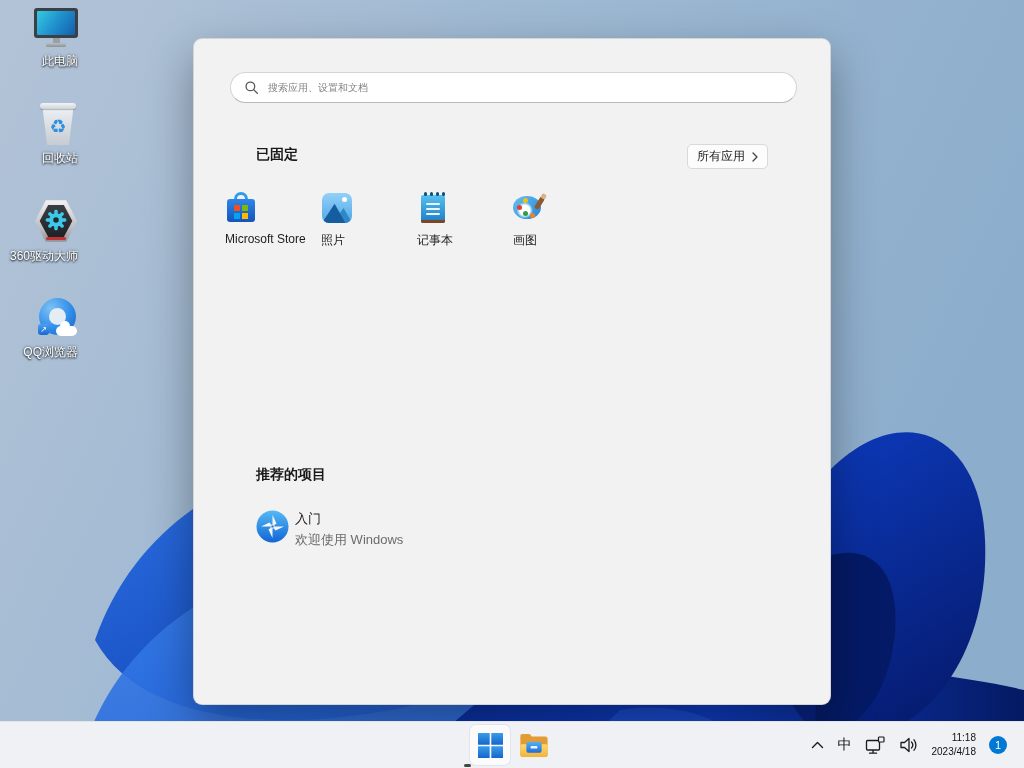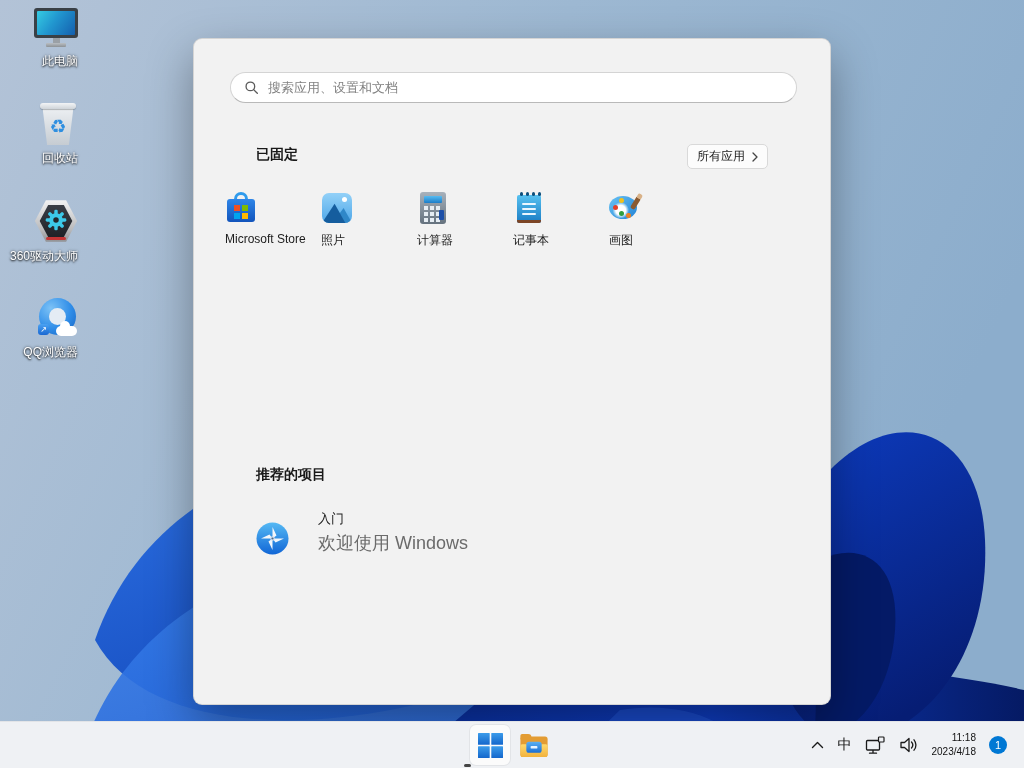--- a/index.html
+++ b/index.html
@@ -27,21 +27,21 @@
   .qq-icon { position:relative; width:42px; height:42px; }
   .qq-ring { position:absolute; left:3px; top:1px; width:37px; height:37px; border-radius:50%; background:radial-gradient(circle at 32% 28%,#7cc2f6,#2f8de8 55%,#1460c2); }
   .qq-hole { position:absolute; left:13px; top:11px; width:17px; height:17px; border-radius:50%; background:#e4ecf4; }
   .qq-cloud { position:absolute; right:1px; bottom:3px; width:21px; height:10px; background:#fff; border-radius:6px; }
   .qq-cloud::before { content:""; position:absolute; left:4px; top:-5px; width:10px; height:10px; border-radius:50%; background:#fff; }
   .qq-badge { position:absolute; left:2px; bottom:4px; width:11px; height:11px; border-radius:3px; background:linear-gradient(180deg,#4aa2f2,#1a68d2); color:#fff; font-size:8px; display:flex; align-items:center; justify-content:center; }
 
   
   .start-menu { position:absolute; left:193px; top:38px; width:638px; height:667px; background:#f2f2f2; border:1px solid rgba(0,0,0,.12); border-radius:9px; box-shadow:0 18px 45px rgba(0,0,0,.35); }
   .search-box { position:absolute; left:36px; top:33px; width:567px; height:31px; background:#fff; border:1px solid #d4d4d4; border-bottom-color:#b9b9b9; border-radius:16px; display:flex; align-items:center; padding:0 13px; gap:9px; }
-  .search-box input { border:none; outline:none; flex:1; font-size:13px; color:#333; background:transparent; font-family:inherit; }
+  .search-box input { border:none; outline:none; flex:1; font-size:10px; color:#333; background:transparent; font-family:inherit; }
   .search-box input::placeholder { color:#828282; }
   .sec-header { position:absolute; font-size:14px; font-weight:700; color:#191919; }
   .all-apps-btn { position:absolute; left:493px; top:105px; width:81px; height:25px; background:#fcfcfc; border:1px solid #d9d9d9; border-radius:5px; display:flex; align-items:center; justify-content:center; gap:7px; font-size:12px; color:#1a1a1a; cursor:pointer; }
   .pin-grid { position:absolute; left:31px; top:147px; width:576px; display:grid; grid-template-columns:repeat(6,96px); grid-auto-rows:84px; }
   .tile { display:flex; flex-direction:column; align-items:flex-start; padding-top:6px; border-radius:5px; cursor:pointer; }
   .tile-label { margin-top:8px; font-size:12px; color:#1c1c1c; white-space:nowrap; }
   .app-icon { width:32px; height:32px; position:relative; }
 
   
   .store-handle { position:absolute; left:9px; top:0; width:14px; height:10px; border:3px solid #2f9bec; border-bottom:none; border-radius:7px 7px 0 0; }
@@ -69,23 +69,23 @@
   .pdot { position:absolute; width:5px; height:5px; border-radius:50%; }
   .brush { position:absolute; right:2px; top:1px; width:5px; height:17px; background:linear-gradient(180deg,#d9b288 0 28%,#8a5a32 30%); border-radius:2px; transform:rotate(32deg); }
   
   .folder { position:relative; width:32px; height:27px; }
   .folder .back { position:absolute; left:0; right:0; top:3px; bottom:0; background:#e39c33; border-radius:3px; }
   .folder .back::before { content:""; position:absolute; top:-3px; left:0; width:13px; height:6px; background:#e39c33; border-radius:2px 4px 0 0; }
   .folder .front { position:absolute; left:0; right:0; bottom:0; height:15px; background:linear-gradient(180deg,#ffd96b,#f2b23c); border-radius:2px 2px 3px 3px; }
   .folder .doc { position:absolute; left:7px; top:9px; width:18px; height:13px; border-radius:3px; background:linear-gradient(180deg,#5bb0f2,#1a6fd4); }
   .folder .doc::after { content:""; position:absolute; left:5px; top:5px; width:8px; height:2.5px; background:#e8f4ff; border-radius:1px; }
 
-  .rec-item { position:absolute; left:62px; top:471px; display:flex; align-items:flex-end; gap:29px; cursor:pointer; }
+  .rec-item { position:absolute; left:62px; top:471px; display:flex; align-items:flex-start; gap:6px; cursor:pointer; }
   .rec-title { font-size:13px; color:#191919; }
-  .rec-sub { font-size:18px; color:#6b6b6b; margin-top:3px; }
+  .rec-sub { font-size:13px; color:#6b6b6b; margin-top:3px; }
 
   .user-bar { position:absolute; left:0; right:0; bottom:0; height:62px; background:#ebebeb; border-top:1px solid #dedede; border-radius:0 0 9px 9px; display:flex; align-items:center; padding:0 63px; }
   .avatar { width:28px; height:28px; border-radius:50%; background:#fff; overflow:hidden; position:relative; flex:none; }
   .user-name { margin-left:16px; font-size:12.5px; color:#1a1a1a; flex:1; }
   .power-btn { width:34px; height:30px; border-radius:4px; display:flex; align-items:center; justify-content:center; cursor:pointer; }
 
   
   .taskbar { position:absolute; left:0; right:0; bottom:0; height:47px; background:#eff1f4; border-top:1px solid rgba(0,0,0,.05); }
   .tb-center { position:absolute; left:50%; top:3px; transform:translateX(-50%); display:flex; gap:4px; }
   .tb-btn { width:40px; height:40px; border-radius:6px; display:flex; align-items:center; justify-content:center; cursor:pointer; }
@@ -222,39 +222,20 @@
           <div class="photos-bg">
             <div class="photos-sun"></div>
               <div class="mtn1"></div>
               <div class="mtn2"></div>
           </div>
         </div>
         <div class="tile-label">照片</div>
       </div>
 
 
-      <div class="tile">
-        <div class="app-icon">
-          <div class="calc-body"></div>
-            <div class="calc-screen"></div>
-          <div class="calc-keys">
-              <i></i>
-              <i></i>
-              <i></i>
-              <i></i>
-              <i></i>
-              <i></i>
-              <i></i>
-              <i></i>
-              <i></i>
-            </div>
-          <div class="calc-tall"></div>
-        </div>
-        <div class="tile-label">计算器</div>
-      </div>
 
       <div class="tile">
         <div class="app-icon">
           <div class="note-body"></div>
           <div class="note-dots">
               <i></i>
               <i></i>
               <i></i>
               <i></i>
             </div>

